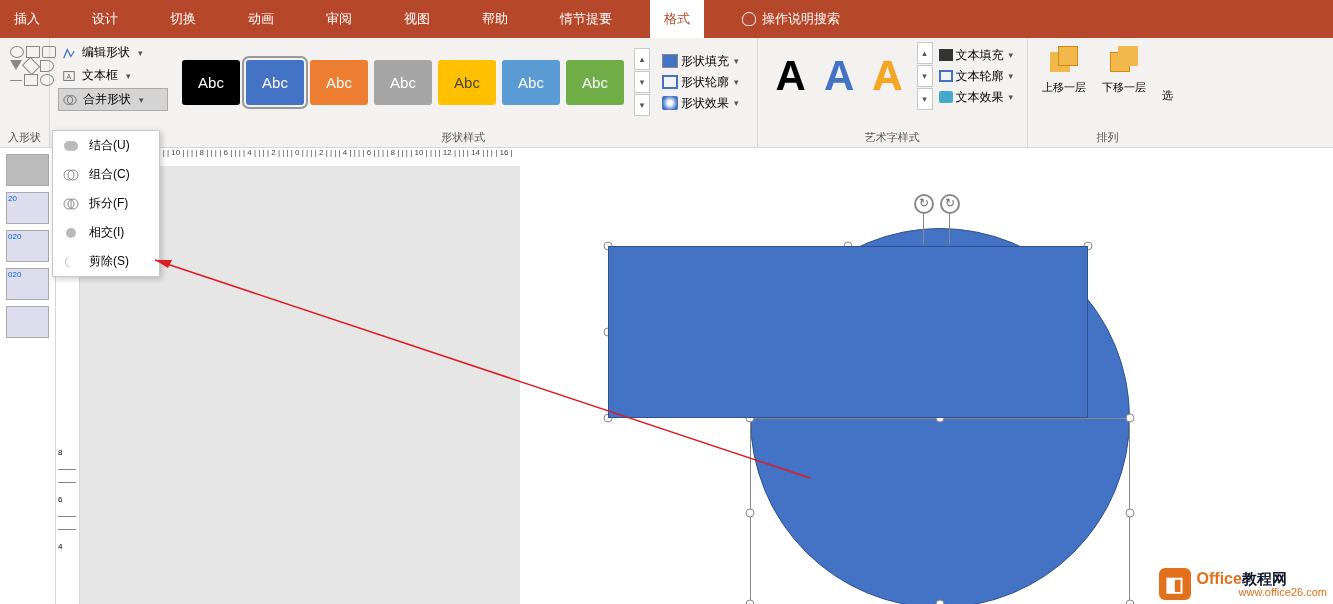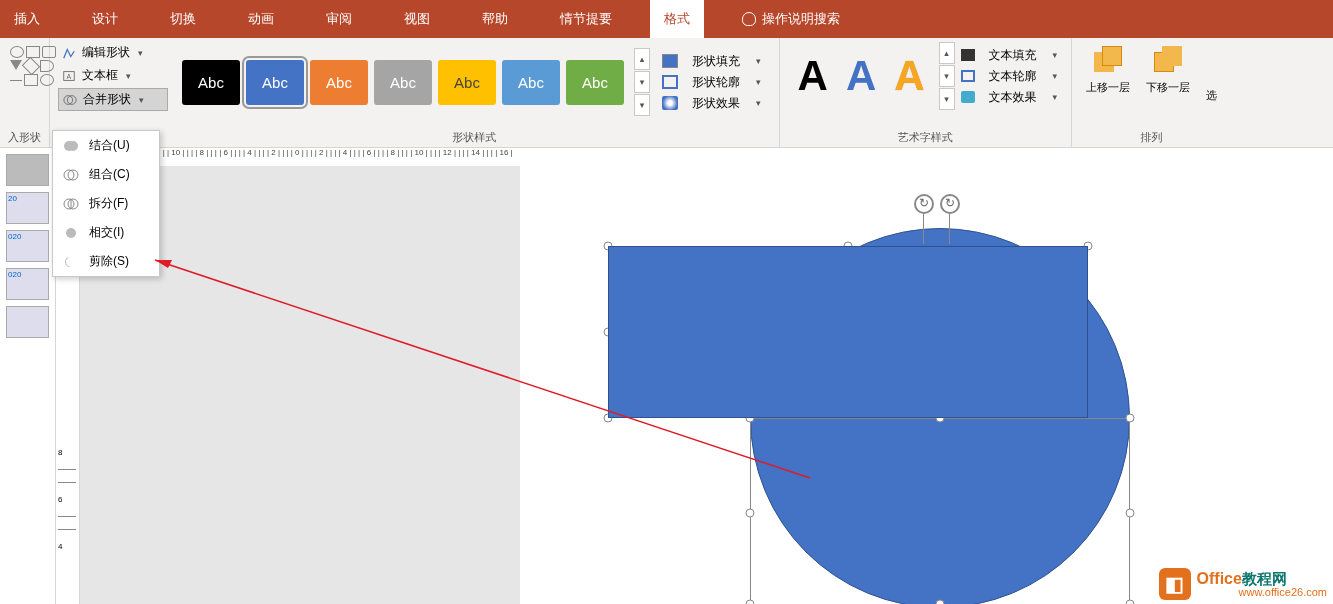--- a/index.html
+++ b/index.html
@@ -28,21 +28,21 @@
   .drop-arrow::after { content: "▾"; font-size: 9px; margin-left: 2px; color: #555; }
   .tiny-icon { width: 14px; height: 14px; display: inline-block; }
   
   .style-gallery { display: flex; gap: 6px; padding: 6px 4px; align-items: center; }
   .style-swatch { width: 58px; height: 45px; border-radius: 3px; display: flex; align-items: center; justify-content: center; font-size: 15px; color: #fff; }
   .style-swatch.selected { outline: 2px solid #999; outline-offset: 2px; }
   .gallery-more { display: flex; flex-direction: column; gap: 1px; margin-left: 4px; }
   .gal-btn { width: 16px; height: 22px; border: 1px solid #c8c8c8; background: #fff; font-size: 9px; text-align: center; line-height: 20px; color: #555; cursor: pointer; }
   
   .shape-fx { display: flex; flex-direction: column; gap: 4px; font-size: 12px; padding: 4px 6px; }
-  .fx-item { display: flex; align-items: center; gap: 14px; cursor: pointer; }
+  .fx-item { display: flex; align-items: center; gap: 3px; cursor: pointer; }
   .fx-icon { width: 16px; height: 14px; display: inline-block; }
   .fill-icon { background: #4472c4; border: 1px solid #888; }
   .outline-icon { border: 2px solid #4472c4; }
   .effect-icon { background: radial-gradient(circle, #fff 20%, #4472c4 70%); border-radius: 2px; }
   
   .wordart-gallery { display: flex; gap: 18px; padding: 8px 10px; align-items: center; }
   .wa { font-size: 42px; font-weight: bold; }
   .wa1 { color: #000; }
   .wa2 { color: #4472c4; }
   .wa3 { color: #f5a623; text-shadow: 0 0 1px #d48806; }
@@ -79,21 +79,21 @@
   .handle { position: absolute; width: 9px; height: 9px; background: #fff; border: 1px solid #888; border-radius: 50%; transform: translate(-50%, -50%); }
   .rot-handle { position: absolute; width: 20px; height: 20px; border: 2px solid #888; border-radius: 50%; background: #fff; transform: translate(-50%, -50%); }
   .rot-handle::after { content: "↻"; font-size: 12px; color: #666; position: absolute; top: 0; left: 3px; }
   
   .anno-line { position: absolute; pointer-events: none; }
   
   .watermark { position: absolute; right: 6px; bottom: 4px; display: flex; align-items: center; gap: 6px; font-size: 16px; font-weight: bold; }
   .wm-icon { width: 32px; height: 32px; background: #e2701c; border-radius: 6px; color: #fff; display: flex; align-items: center; justify-content: center; font-size: 20px; }
   .wm-text { display: flex; flex-direction: column; line-height: 1; }
   .wm-top { color: #e2701c; }
-  .wm-top .zh { color: #0f766e; font-size: 15px; }
+  .wm-top .zh { color: #0f172a; font-size: 15px; }
   .wm-bot { color: #e2701c; font-size: 11px; font-weight: normal; padding-left: 42px; }
 </style>
 </head>
 <body>
 
 <div class="tabbar">
   <div class="tab">插入</div>
   <div class="tab">设计</div>
   <div class="tab">切换</div>
   <div class="tab">动画</div>

